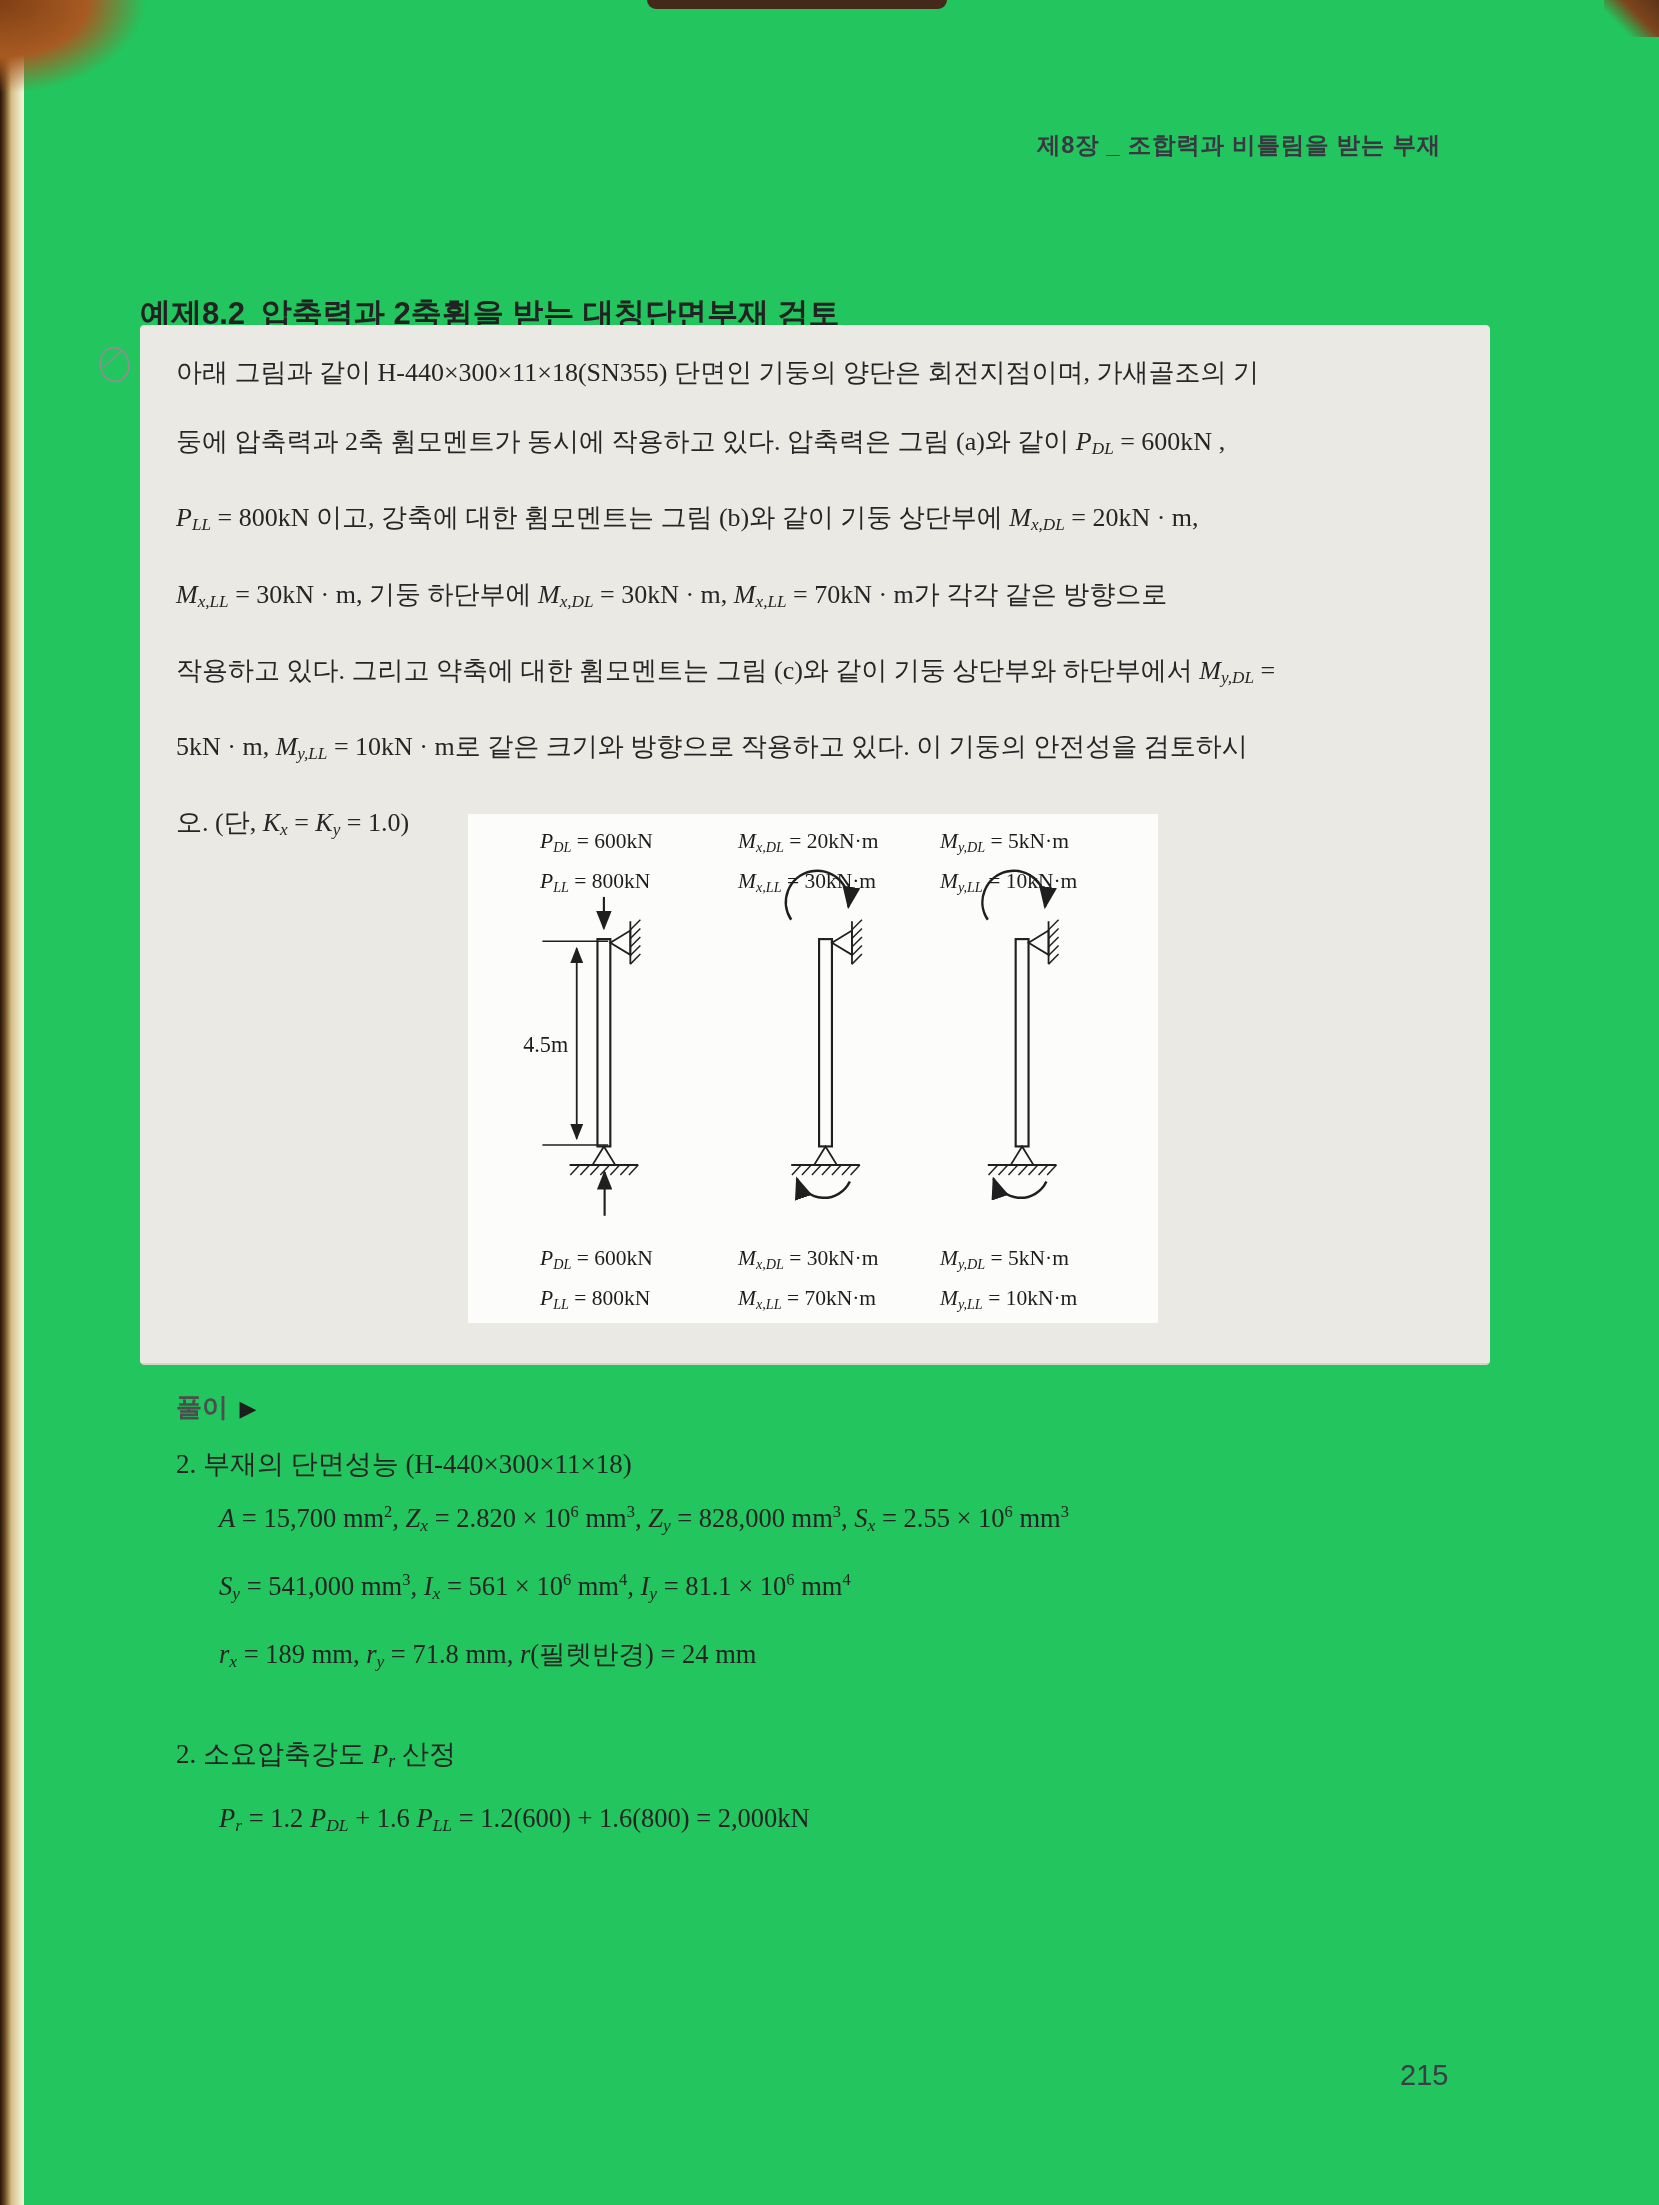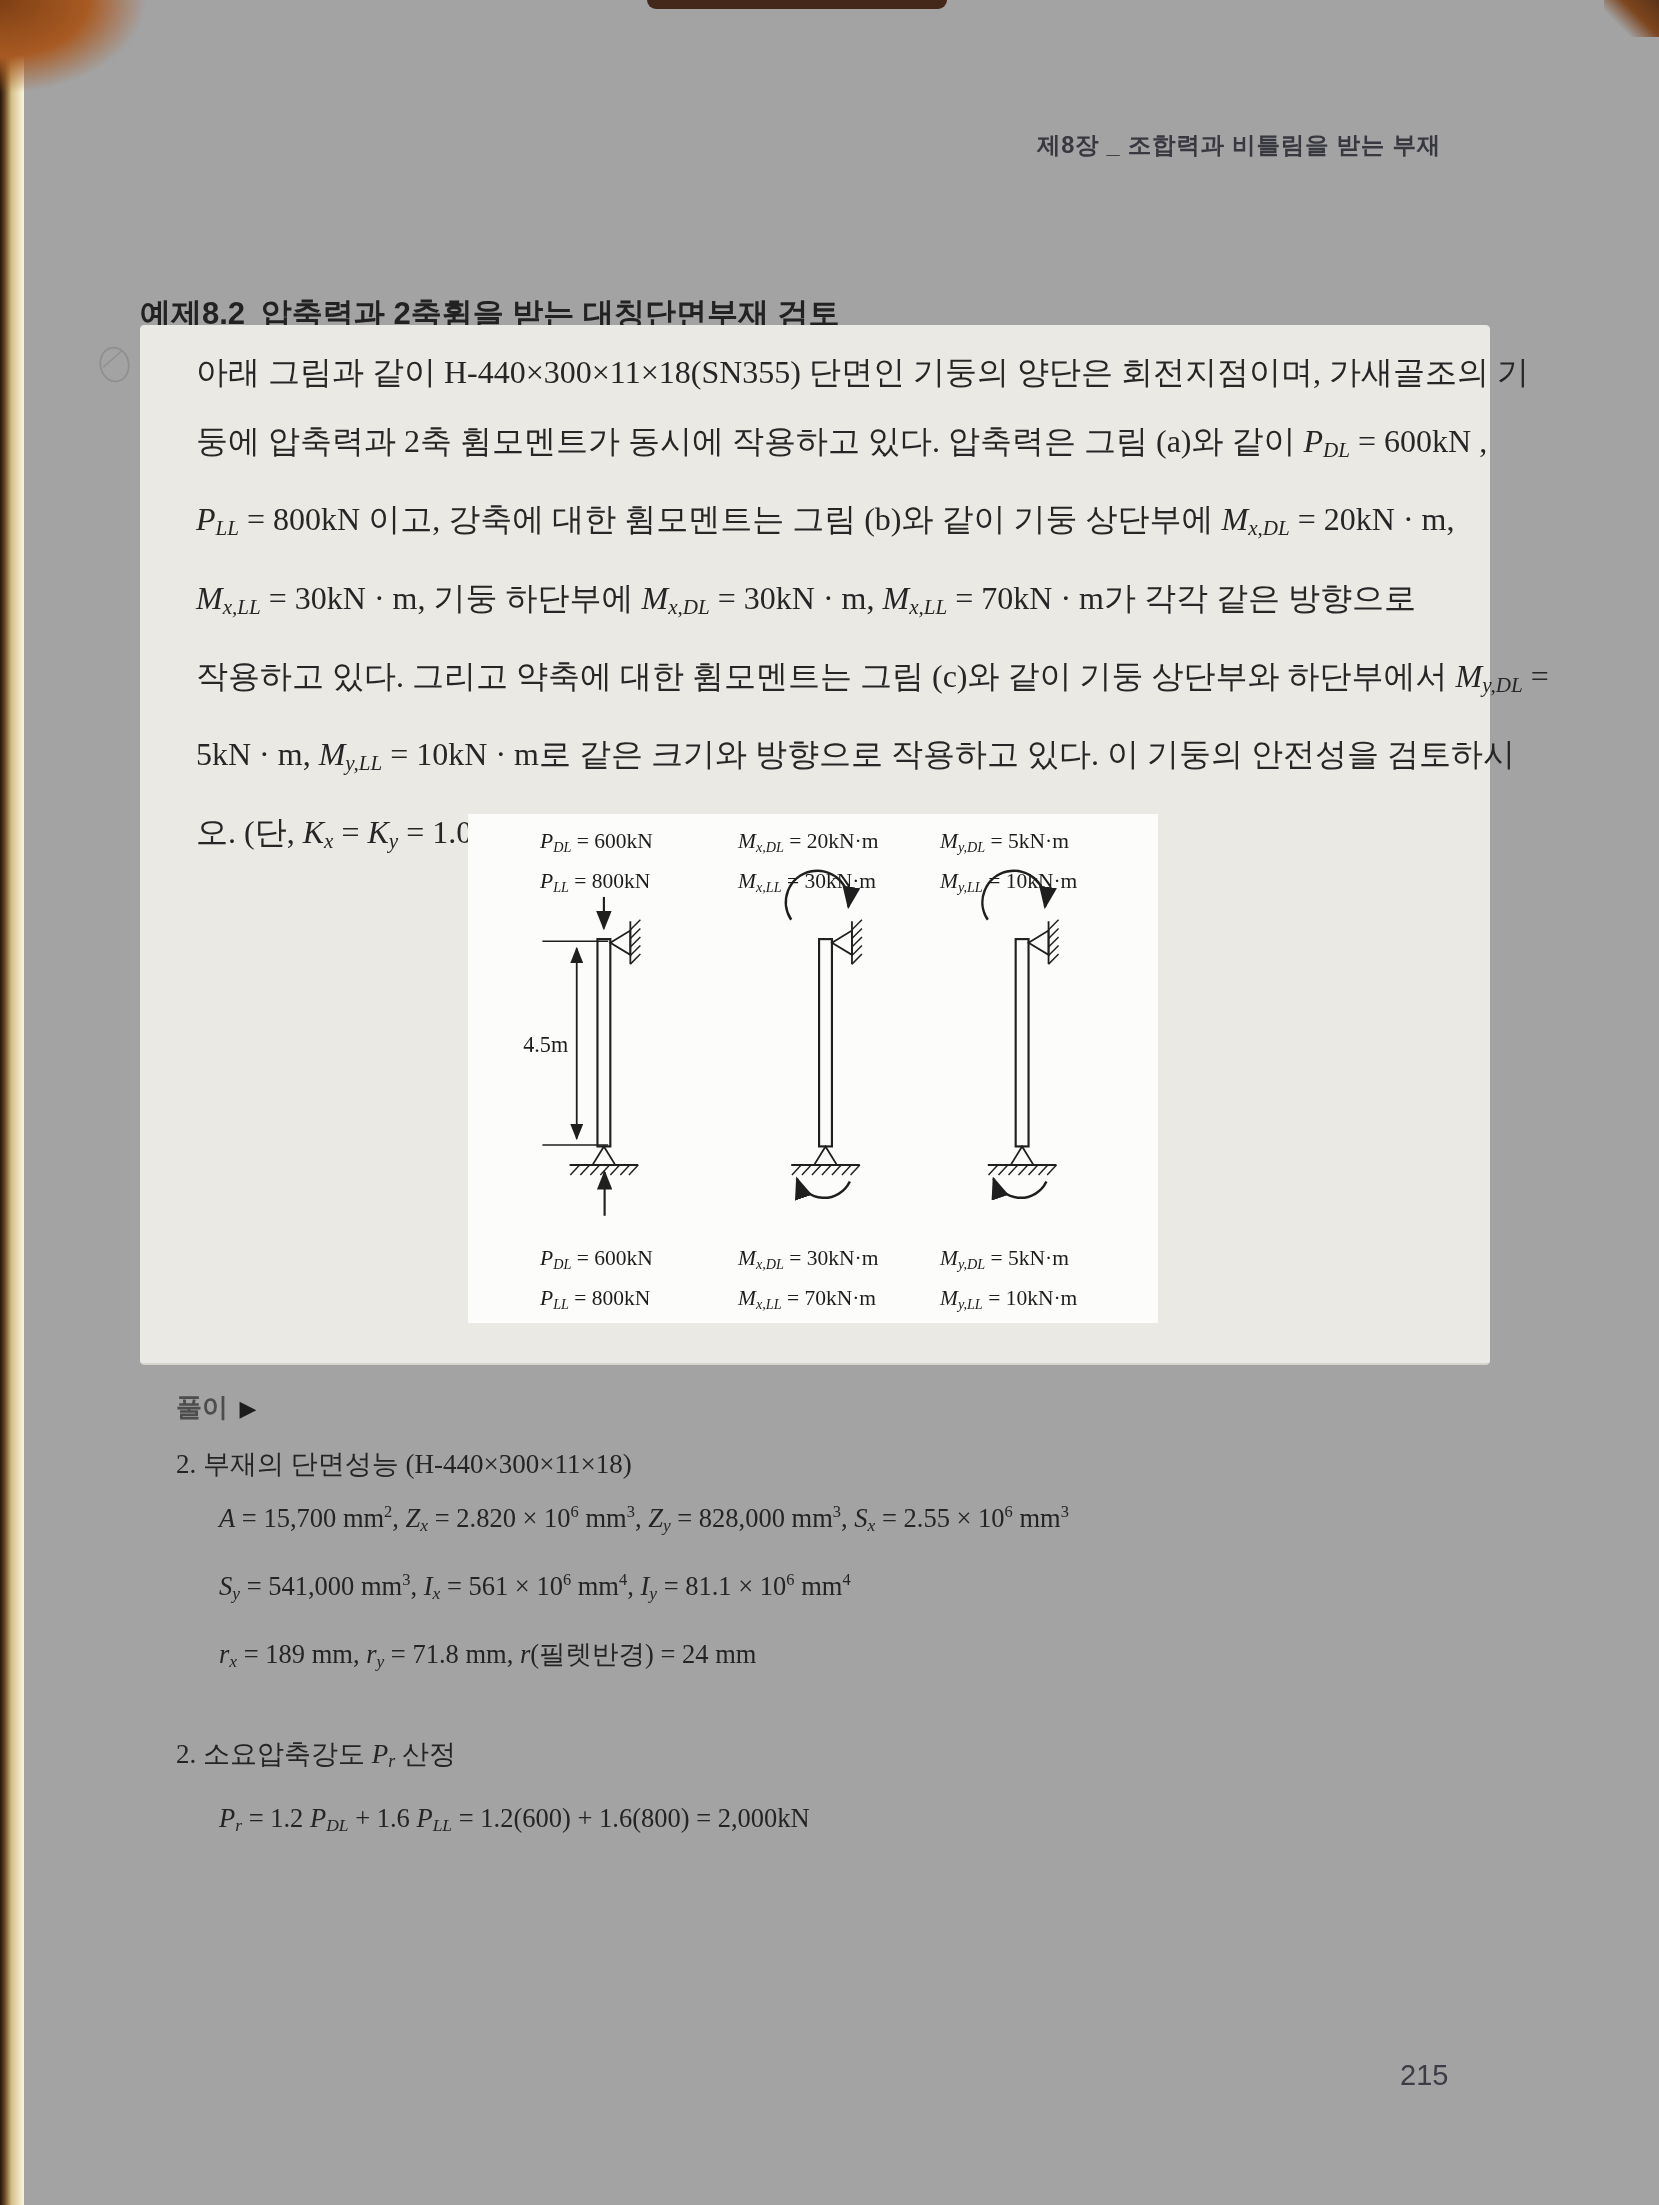--- a/index.html
+++ b/index.html
@@ -1,16 +1,16 @@
 <!DOCTYPE html>
 <html style="font-size:11.4px"><head>
 <meta charset="utf-8">
 <style>
   html,body{margin:0;padding:0;}
-  .page{position:relative;width:1660px;height:2205px;background:#a3a3a3;overflow:hidden;
+  .page{position:relative;width:1660px;height:2205px;background:#22c55e;overflow:hidden;
         font-family:"Liberation Serif","DejaVu Serif",serif;color:#2b2b2b;}
   
   .binding{position:absolute;left:0;top:0;width:24px;height:2205px;
            background:linear-gradient(90deg,#23150b 0%,#6b4a20 20%,#d3c089 48%,#e8dfb8 75%,#f7f3e0 100%);}
   .corner-tl{position:absolute;left:0;top:0;width:193px;height:129px;
              background:radial-gradient(120% 115% at 0% 0%, #7e3f14 0%, #a85a22 38%, rgba(201,121,47,0) 63%);}
   .edge-top{position:absolute;left:647px;top:0;width:300px;height:9.3px;background:#44291a;
             border-radius:0 0 10px 10px;}
   .corner-tr{position:absolute;right:0;top:0;width:56px;height:37px;
              background:linear-gradient(225deg,#5a3318 0%,#7c451d 40%,rgba(124,69,29,0) 72%);}
@@ -18,21 +18,21 @@
   .chapter-header{position:absolute;top:129px;right:219px;font-family:"Liberation Sans","DejaVu Sans",sans-serif;
                   font-weight:700;font-size:23.6px;color:#383840;letter-spacing:0.7px;white-space:nowrap;}
   .example-title{position:absolute;left:140px;top:249px;font-family:"Liberation Sans","DejaVu Sans",sans-serif;
                  font-weight:700;font-size:31px;color:#222;white-space:nowrap;margin-top:44px;}
   .example-title .gap{display:inline-block;width:15.7px;}
   
   .pencil-mark{position:absolute;left:96px;top:344px;}
   
   .gray-box{position:absolute;left:140px;top:325px;width:1350px;height:1038px;background:#eae9e4;
             border-radius:4.3px;border-bottom:2.1px solid #d6d4cd;}
-  .problem-text{position:absolute;left:176px;top:338px;width:1294px;font-size:32px;line-height:69px;color:#262626;margin-left:20px;}
+  .problem-text{position:absolute;left:176px;top:338px;width:1294px;font-size:26px;line-height:69px;color:#262626;}
   .problem-text .line{white-space:nowrap;}
   sub{font-size:66%;vertical-align:-0.25em;}
   sup{font-size:62%;vertical-align:0.6em;}
   .it{font-style:italic;}
   
   .fig-box{position:absolute;left:468px;top:814px;width:690px;height:509px;background:#fcfcfa;}
   .fig-svg{position:absolute;left:0;top:0;width:690px;height:509px;}
   .fig-label{position:absolute;font-size:21.5px;line-height:34px;white-space:nowrap;color:#1d1d1d;}
   .dia{stroke:#1f1f1f;fill:none;}
   

